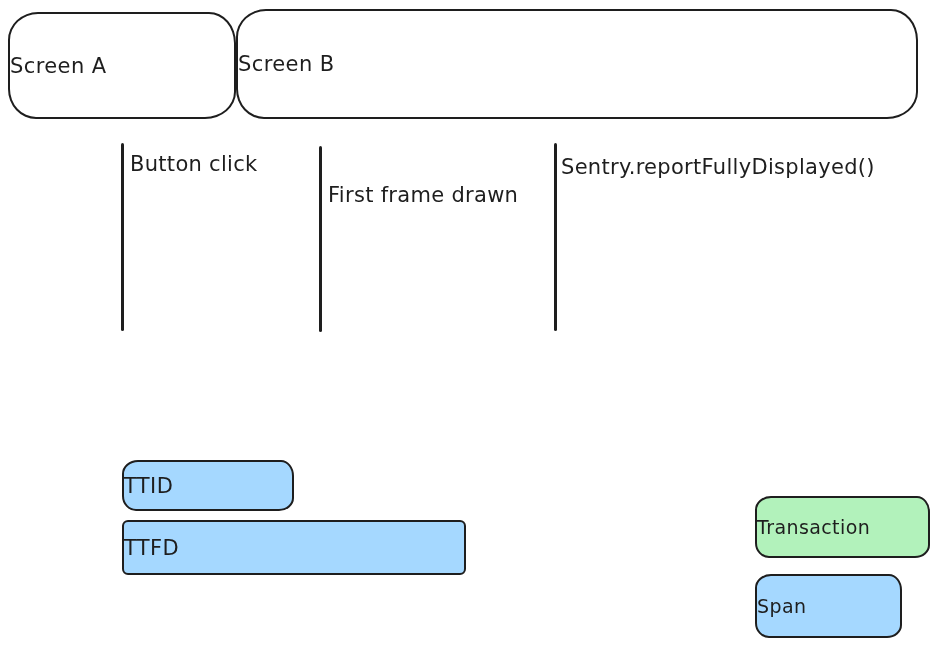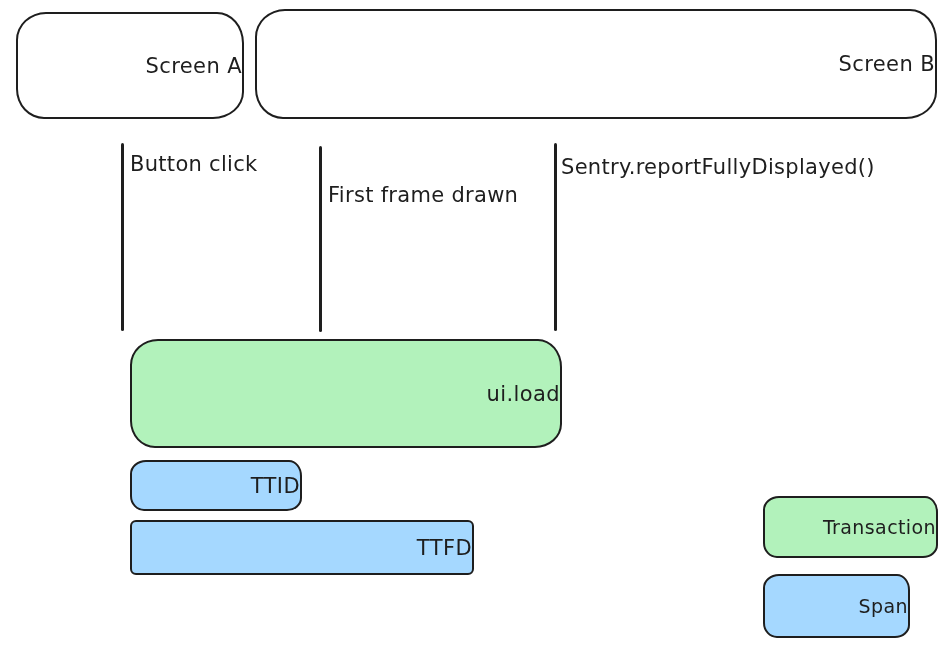--- a/index.html
+++ b/index.html
@@ -19,40 +19,39 @@
     width: 941px;
     height: 648px;
     background: var(--bg);
     overflow: hidden;
   }
   .box {
     position: absolute;
     border: 2.5px solid var(--stroke);
     display: flex;
     align-items: center;
-    justify-content: flex-end;
+    justify-content: flex-start;
     background: var(--bg);
-    margin-left: 8px;
   }
   
   .r-xl { border-radius: 30px 27px 31px 28px / 28px 31px 27px 30px; }
   .r-lg { border-radius: 28px 24px 27px 25px / 26px 28px 24px 27px; }
   .r-md { border-radius: 16px 13px 15px 14px / 14px 16px 13px 15px; }
   .fill-green { background: var(--green); }
   .fill-blue  { background: var(--blue); }
 
   .label {
     font-size: 21px;
     letter-spacing: 0.4px;
     color: var(--stroke);
     white-space: nowrap;
   }
 
   .screen-a { left: 8px;   top: 12px; width: 228px; height: 107px; }
-  .screen-b { left: 247px; top: 9px;  width: 682px; height: 110px; }
+  .screen-b { left: 236px; top: 9px;  width: 682px; height: 110px; }
 
   .vline {
     position: absolute;
     width: 3px;
     background: var(--stroke);
     border-radius: 2px;
   }
   .vline-1 { left: 121px; top: 143px; height: 188px; }
   .vline-2 { left: 319px; top: 146px; height: 186px; }
   .vline-3 { left: 554px; top: 143px; height: 188px; }
@@ -89,23 +88,20 @@
   </div>
 
   <div class="vline vline-1"></div>
   <div class="vline vline-2"></div>
   <div class="vline vline-3"></div>
 
   <span class="marker-label ml-1">Button click</span>
   <span class="marker-label ml-2">First frame drawn</span>
   <span class="marker-label ml-3">Sentry.reportFullyDisplayed()</span>
 
-  <div class="box r-lg fill-green bar-uiload">
-    <span class="label">ui.load</span>
-  </div>
   <div class="box r-md fill-blue bar-ttid">
     <span class="label">TTID</span>
   </div>
   <div class="box r-md fill-blue bar-ttfd">
     <span class="label">TTFD</span>
   </div>
 
   <div class="box r-md fill-green legend-transaction">
     <span class="label">Transaction</span>
   </div>

